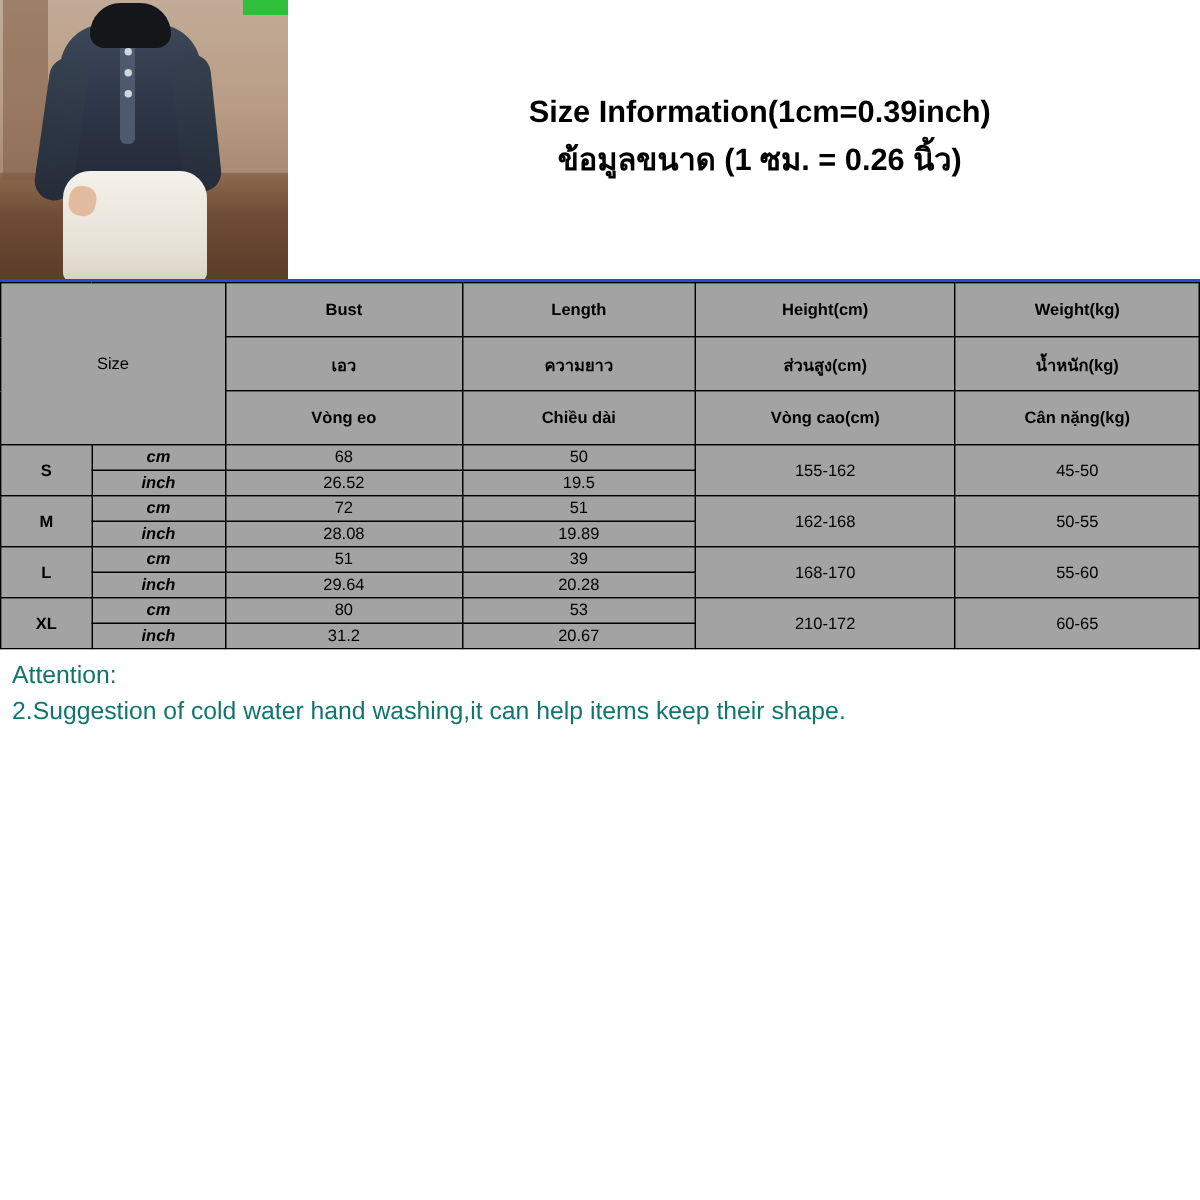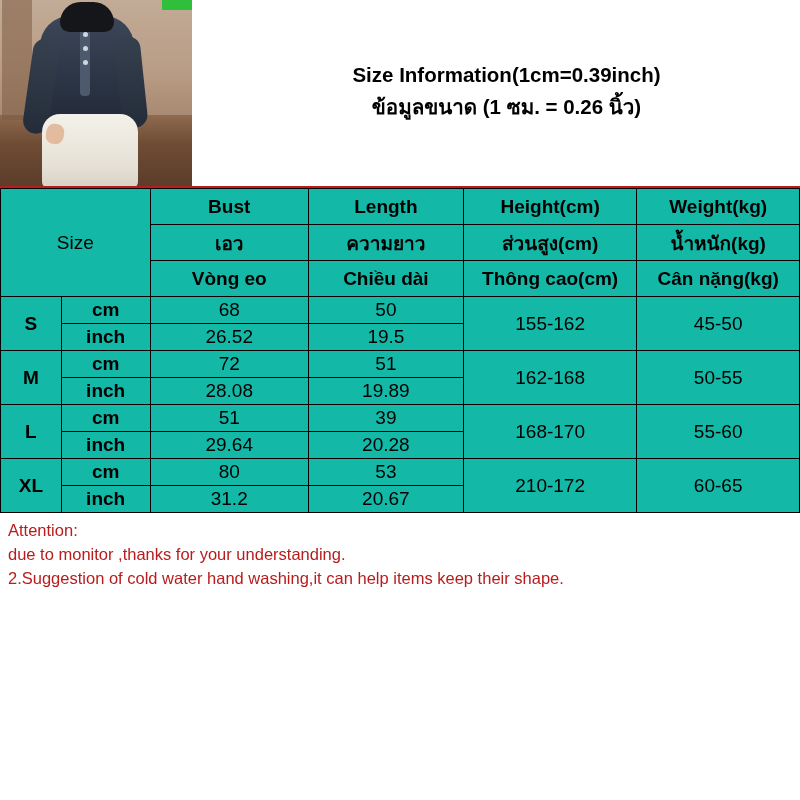--- a/index.html
+++ b/index.html
@@ -20,21 +20,21 @@
     height: 800px;
     background: #ffffff;
     box-sizing: border-box;
   }
 
   
   .header {
     position: relative;
     display: flex;
     height: 186px;
-    border-bottom: 2px solid #b91c1c;
+    border-bottom: 2px solid #1d4ed8;
     gap: 21px;
   }
   .photo {
     position: relative;
     width: 192px;
     height: 186px;
     overflow: hidden;
     background: #c9b8a8;
     flex: 0 0 192px;
   }
@@ -140,42 +140,43 @@
   
   table.size-table {
     border-collapse: collapse;
     width: 800px;
     table-layout: fixed;
   }
   table.size-table td {
     border: 1.5px solid #000;
     text-align: center;
     vertical-align: middle;
-    font-size: 19px;
+    font-size: 11px;
     color: #000;
     padding: 2px 3px;
-    background: #14b8a6;
+    background: #a3a3a3;
   }
   td.hdr {
     font-weight: bold;
     font-size: 17px;
     height: 31px;
   }
   td.sizecell {
     font-weight: normal;
     font-size: 27px;
     background: #efefef;
   }
   td.sizelabel {
     font-weight: bold;
     font-size: 20px;
   }
   td.unit {
     font-weight: bold;
     font-size: 16.5px;
+    font-style: italic;
   }
   td.val { font-size: 17px; }
   td.range { font-size: 17px; }
 
   
   col.c1 { width: 56px; }
   col.c2 { width: 82px; }
   col.c3 { width: 146px; }
   col.c4 { width: 143px; }
   col.c5 { width: 160px; }
@@ -183,21 +184,21 @@
 
   
   .attention {
     padding: 6px 8px 0 8px;
     box-sizing: border-box;
     background: #ffffff;
   }
   .attention .att-line {
     font-size: 16.5px;
     line-height: 1.45;
-    color: #b91c1c;
+    color: #0f766e;
   }
   .attention .att-head { margin-bottom: 0px; }
 </style>
 </head>
 <body>
 
 <div class="page">
 
   <div class="header">
     <div class="photo">
@@ -245,21 +246,21 @@
       </tr>
       <tr>
         <td class="hdr">เอว</td>
         <td class="hdr">ความยาว</td>
         <td class="hdr">ส่วนสูง(cm)</td>
         <td class="hdr">น้ำหนัก(kg)</td>
       </tr>
       <tr>
         <td class="hdr">Vòng eo</td>
         <td class="hdr">Chiều dài</td>
-        <td class="hdr">Thông cao(cm)</td>
+        <td class="hdr">Vòng cao(cm)</td>
         <td class="hdr">Cân nặng(kg)</td>
       </tr>
 
       <tr>
         <td class="sizelabel" rowspan="2">S</td>
         <td class="unit">cm</td>
         <td class="val">68</td>
         <td class="val">50</td>
         <td class="range" rowspan="2">155-162</td>
         <td class="range" rowspan="2">45-50</td>
@@ -309,17 +310,16 @@
       <tr>
         <td class="unit">inch</td>
         <td class="val">31.2</td>
         <td class="val">20.67</td>
       </tr>
     </tbody>
   </table>
 
   <div class="attention">
     <div class="att-line att-head">Attention:</div>
-    <div class="att-line">due to monitor ,thanks for your understanding.</div>
     <div class="att-line">2.Suggestion of cold water hand washing,it can help items keep their shape.</div>
   </div>
 
 </div>
 
 </body></html>

